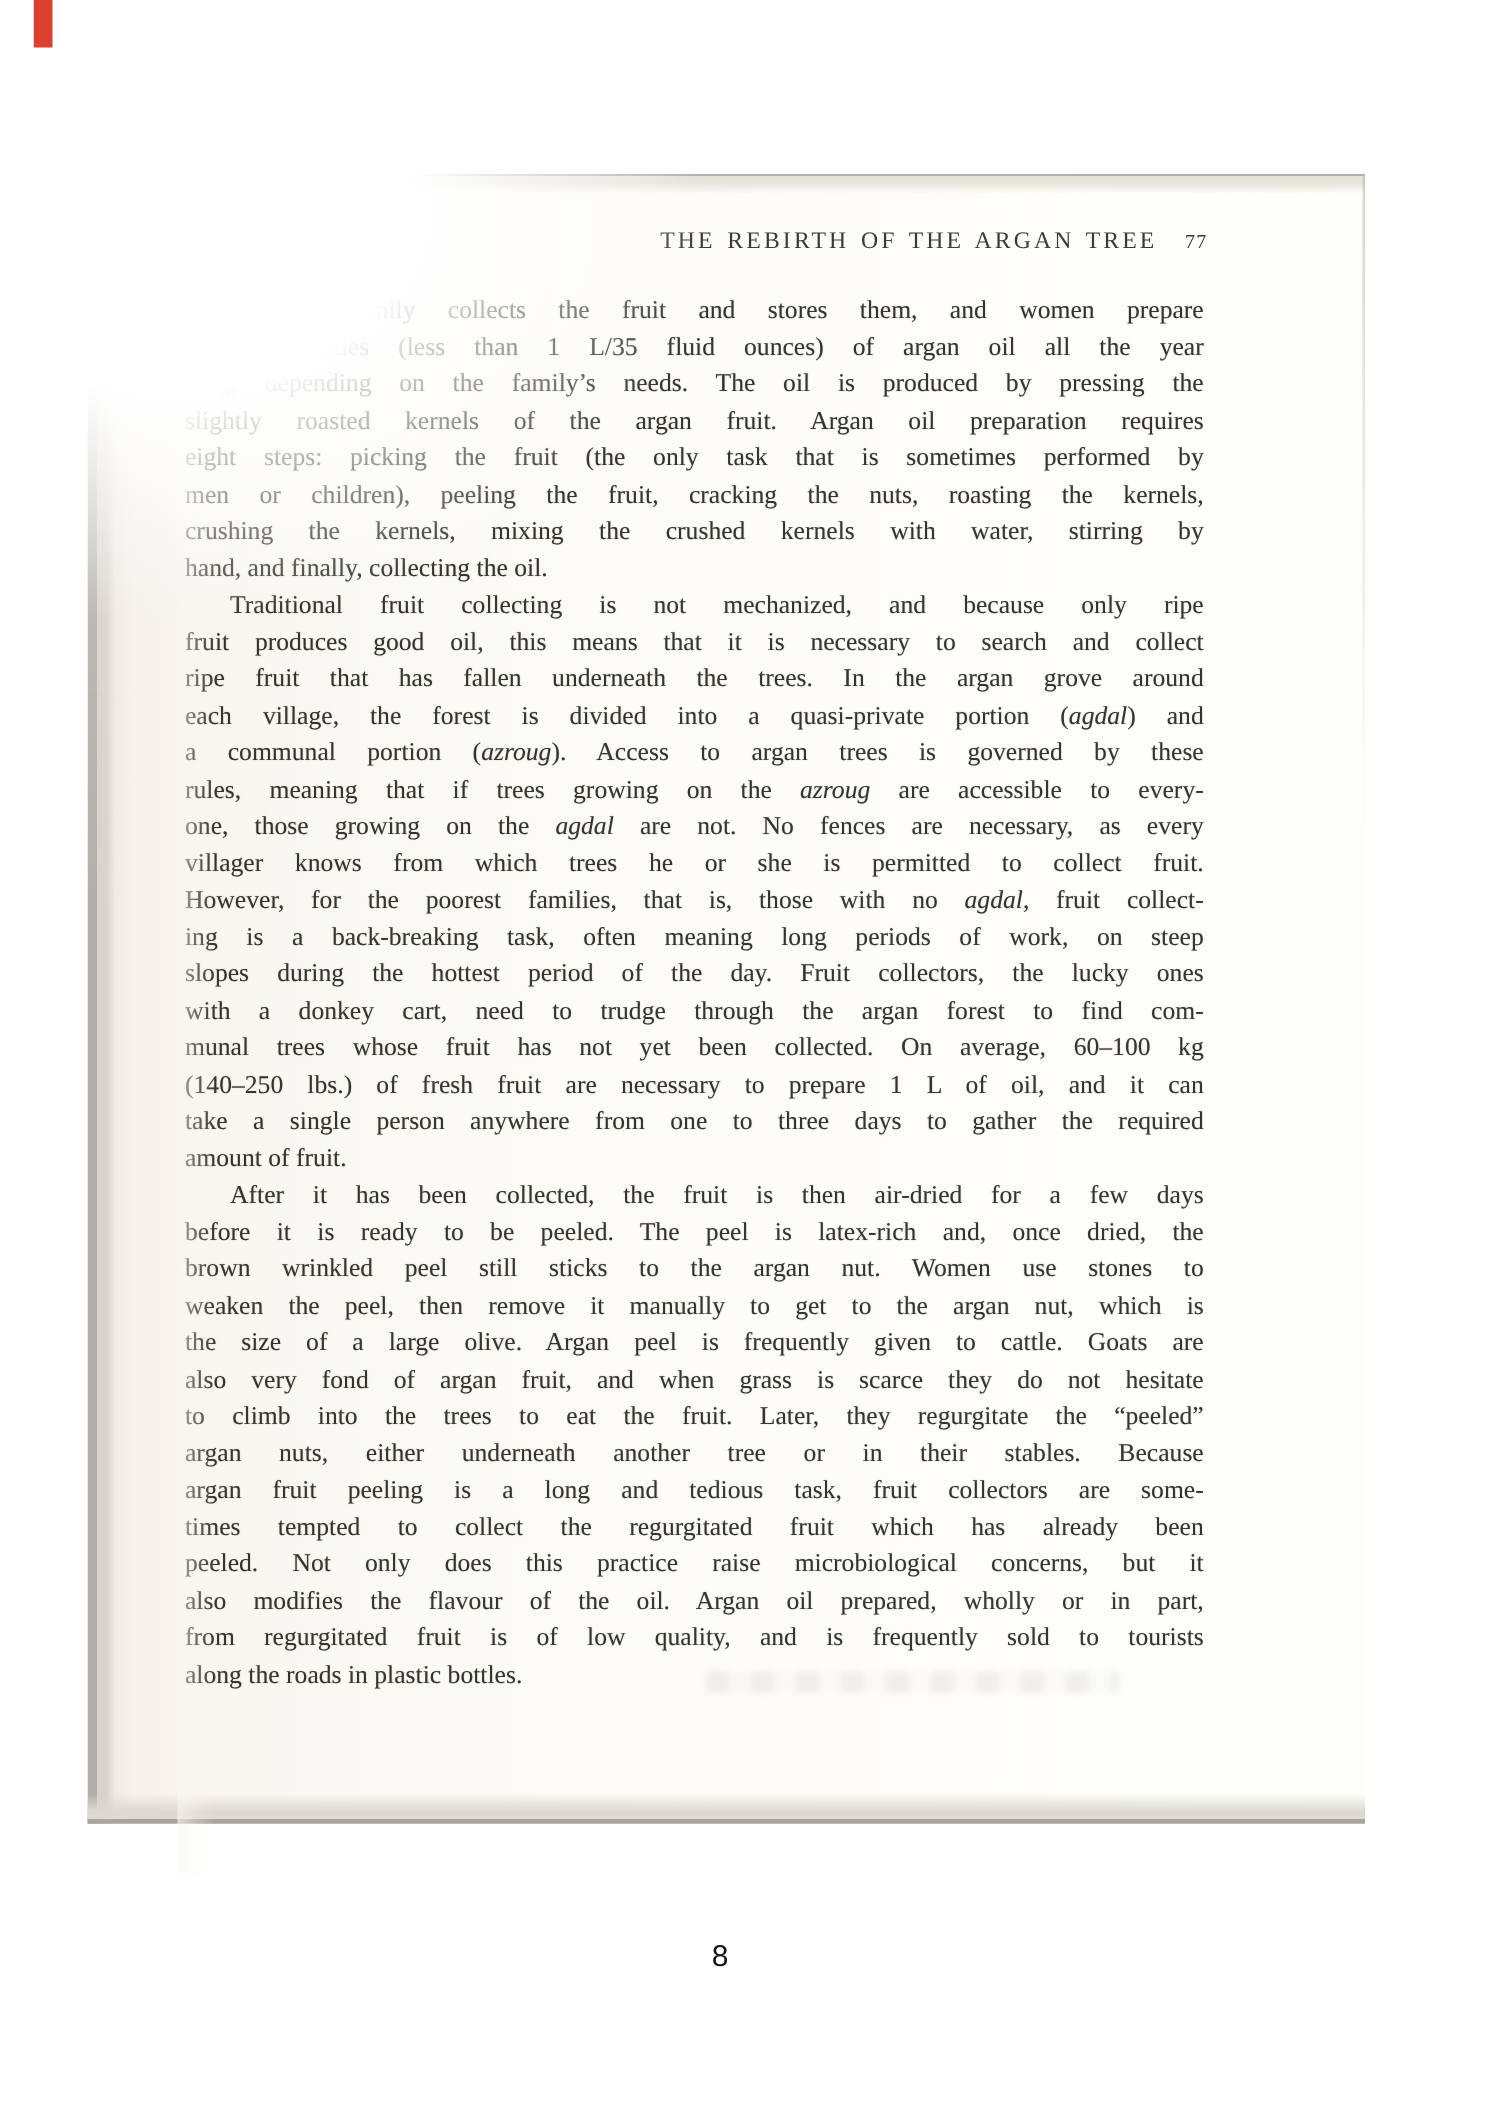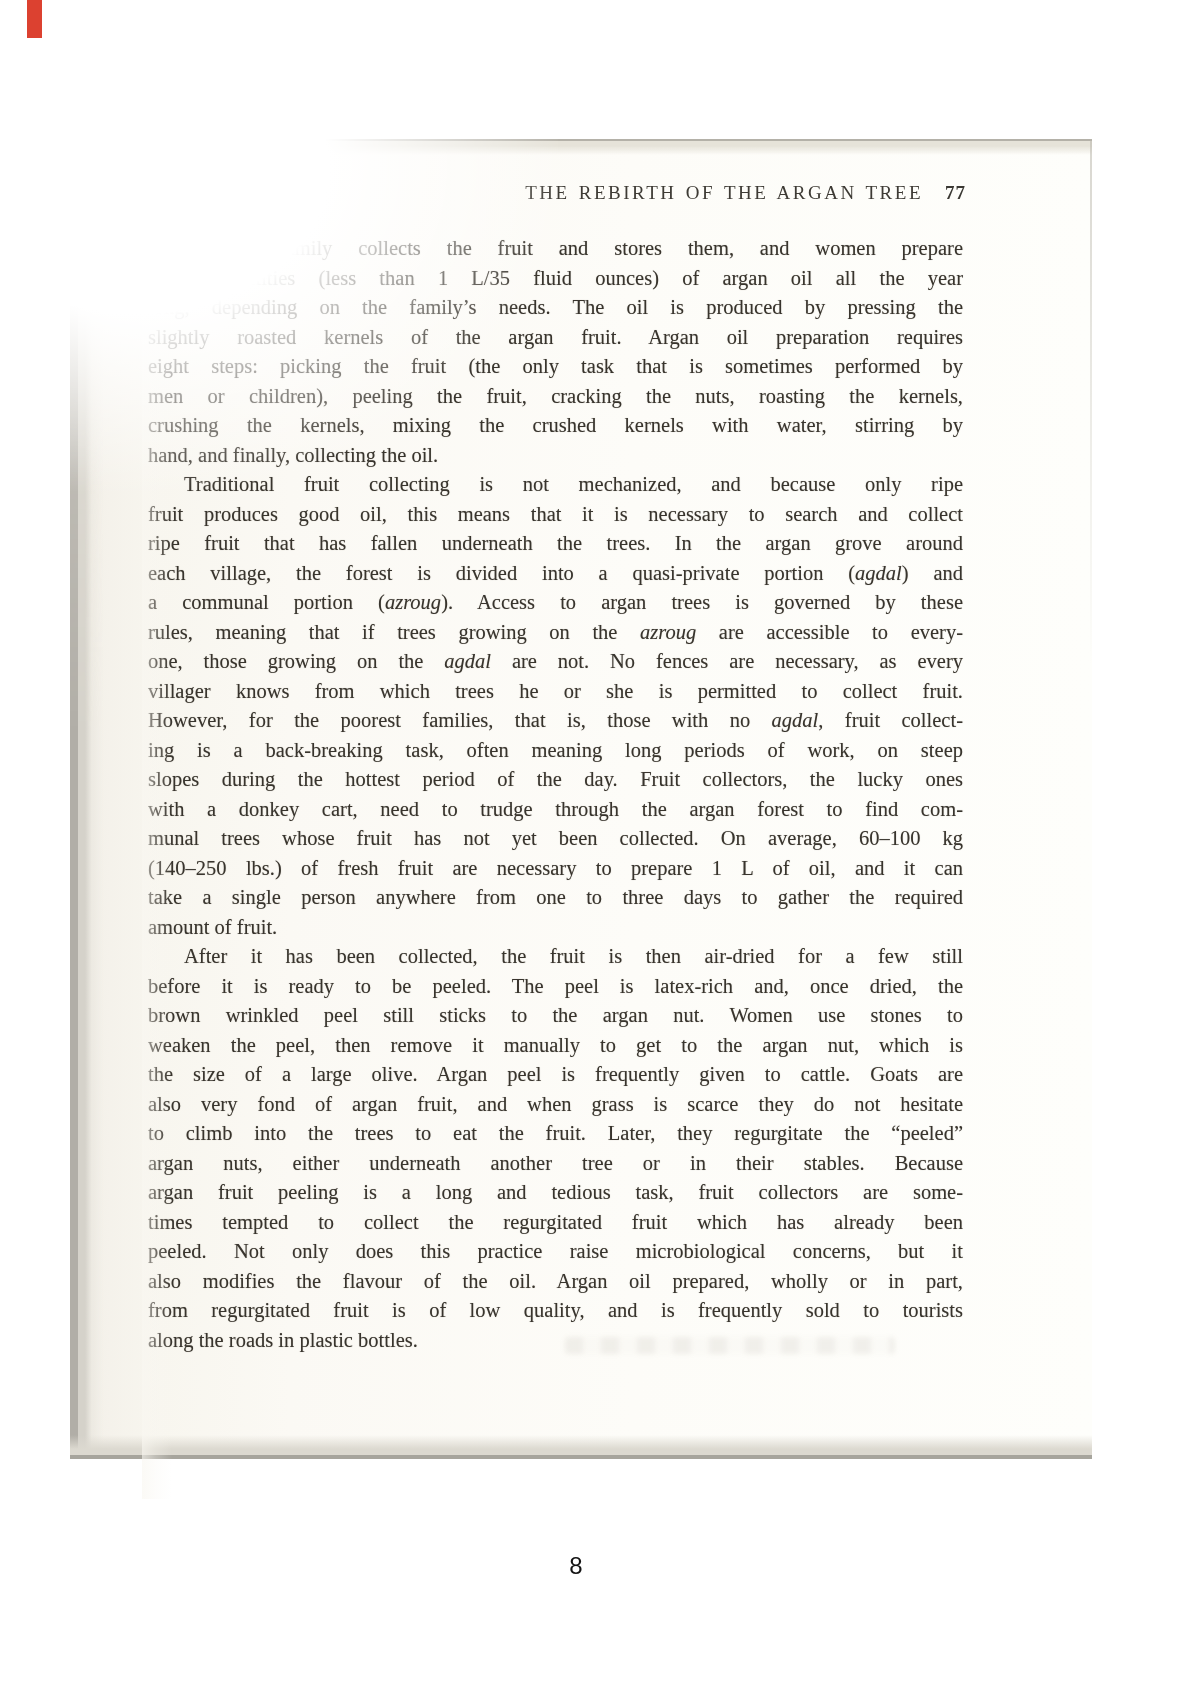--- a/index.html
+++ b/index.html
@@ -86,25 +86,24 @@
   }
   .running-title {
     font-size: 19px;
     line-height: 20px;
     letter-spacing: 2.5px;
     word-spacing: 2px;
     color: #3e3b35;
     margin-right: 22px;
   }
   .header-num {
-    font-size: 19px;
+    font-size: 16px;
     line-height: 20px;
     letter-spacing: 1px;
     color: #3a3833;
-    font-weight: bold;
   }
 
   .body-text {
     position: absolute;
     left: 78px; top: 95px; width: 815px;
     font-size: 20.5px;
     line-height: 29.5px;
     color: #38342d;
     text-shadow: 0 0 1px rgba(96,88,76,.42);
   }
@@ -180,21 +179,21 @@
         <div class="line">one, those growing on the <i>agdal</i> are not. No fences are necessary, as every</div>
         <div class="line">villager knows from which trees he or she is permitted to collect fruit.</div>
         <div class="line">However, for the poorest families, that is, those with no <i>agdal</i>, fruit collect-</div>
         <div class="line">ing is a back-breaking task, often meaning long periods of work, on steep</div>
         <div class="line">slopes during the hottest period of the day. Fruit collectors, the lucky ones</div>
         <div class="line">with a donkey cart, need to trudge through the argan forest to find com-</div>
         <div class="line">munal trees whose fruit has not yet been collected. On average, 60–100 kg</div>
         <div class="line">(140–250 lbs.) of fresh fruit are necessary to prepare 1 L of oil, and it can</div>
         <div class="line">take a single person anywhere from one to three days to gather the required</div>
         <div class="line end">amount of fruit.</div>
-        <div class="line indent">After it has been collected, the fruit is then air-dried for a few still</div>
+        <div class="line indent">After it has been collected, the fruit is then air-dried for a few days</div>
         <div class="line">before it is ready to be peeled. The peel is latex-rich and, once dried, the</div>
         <div class="line">brown wrinkled peel still sticks to the argan nut. Women use stones to</div>
         <div class="line">weaken the peel, then remove it manually to get to the argan nut, which is</div>
         <div class="line">the size of a large olive. Argan peel is frequently given to cattle. Goats are</div>
         <div class="line">also very fond of argan fruit, and when grass is scarce they do not hesitate</div>
         <div class="line">to climb into the trees to eat the fruit. Later, they regurgitate the “peeled”</div>
         <div class="line">argan nuts, either underneath another tree or in their stables. Because</div>
         <div class="line">argan fruit peeling is a long and tedious task, fruit collectors are some-</div>
         <div class="line">times tempted to collect the regurgitated fruit which has already been</div>
         <div class="line">peeled. Not only does this practice raise microbiological concerns, but it</div>

